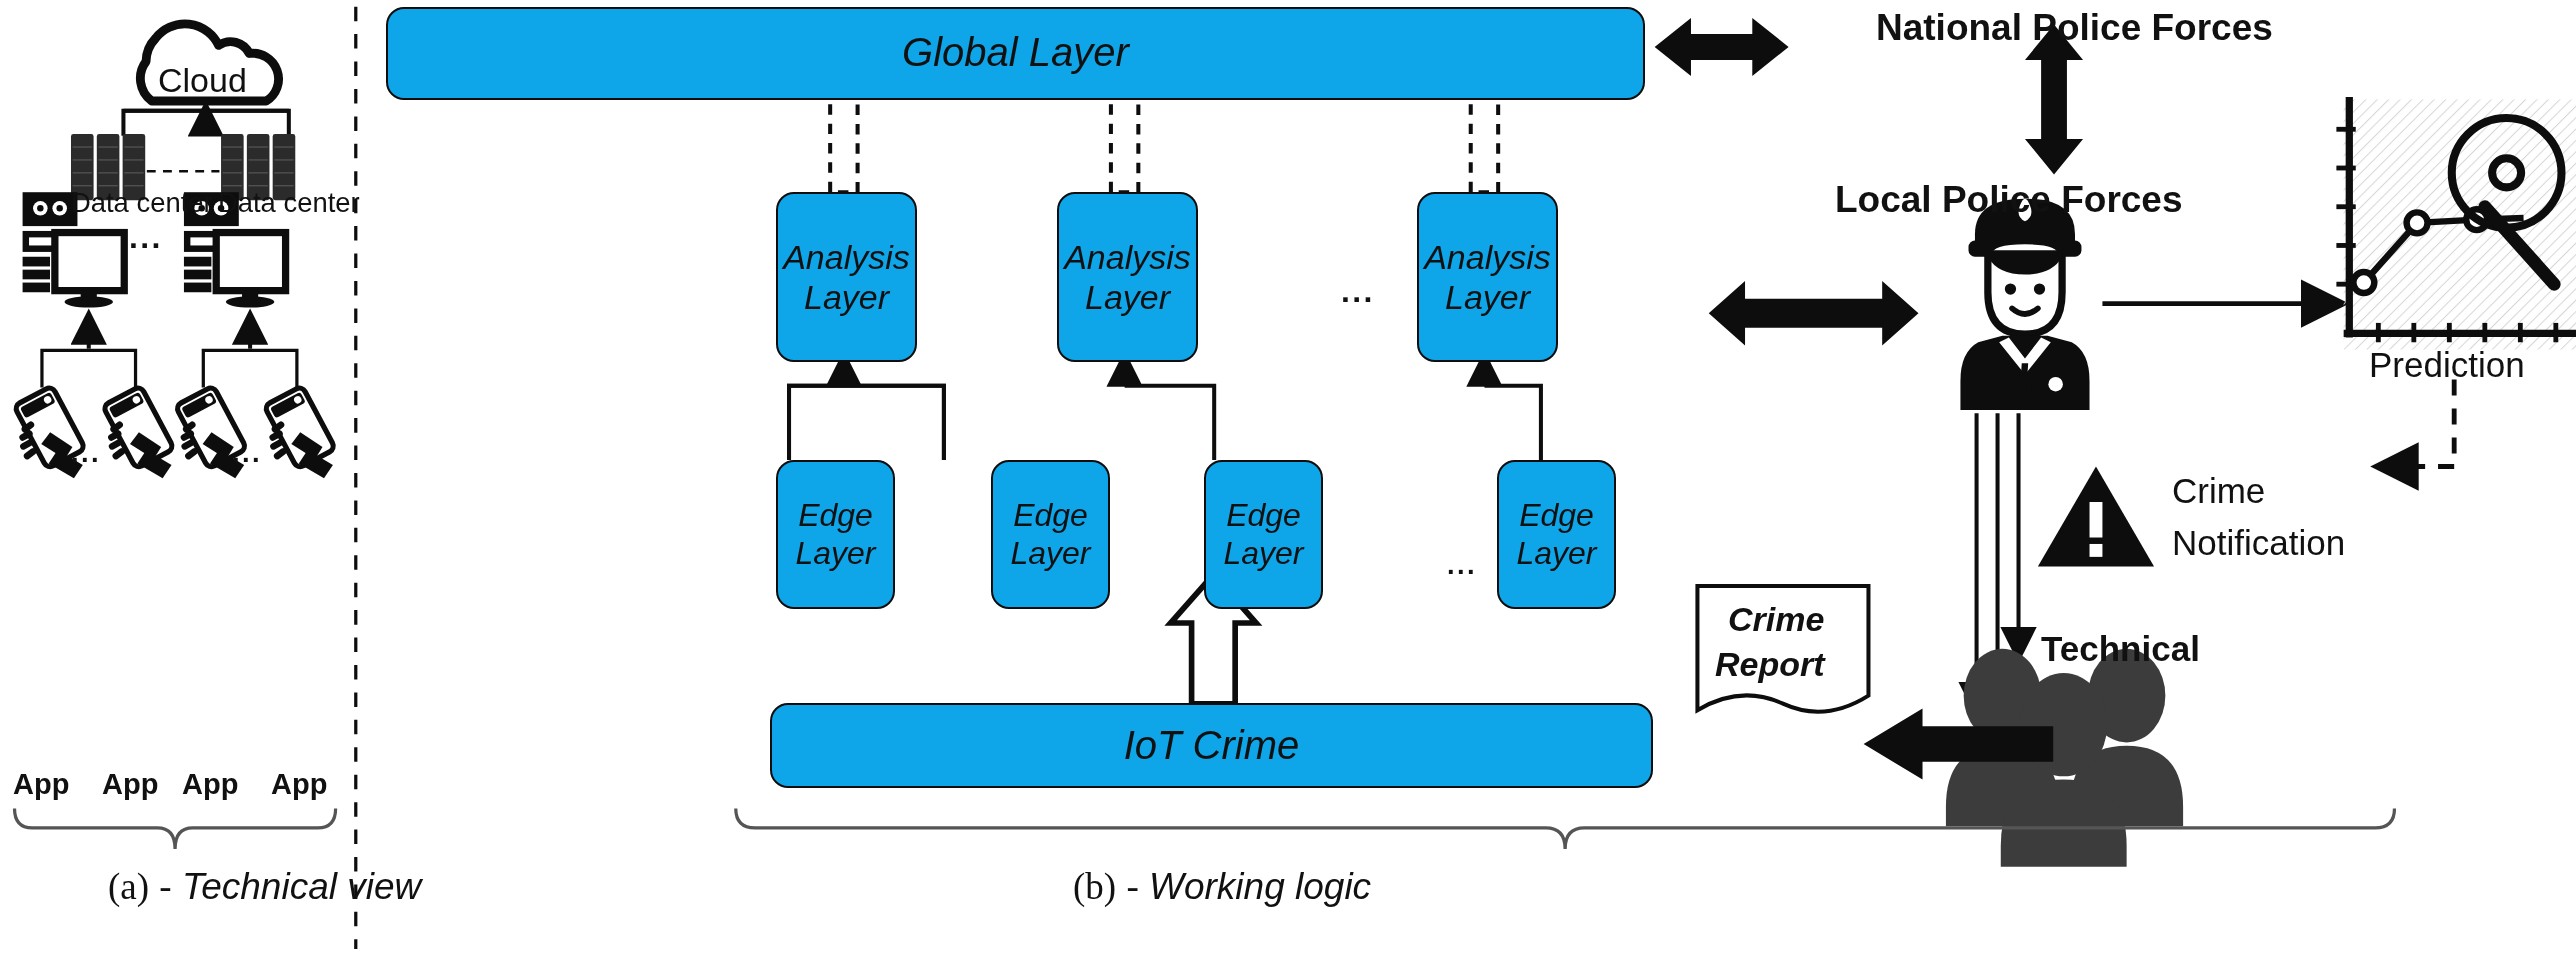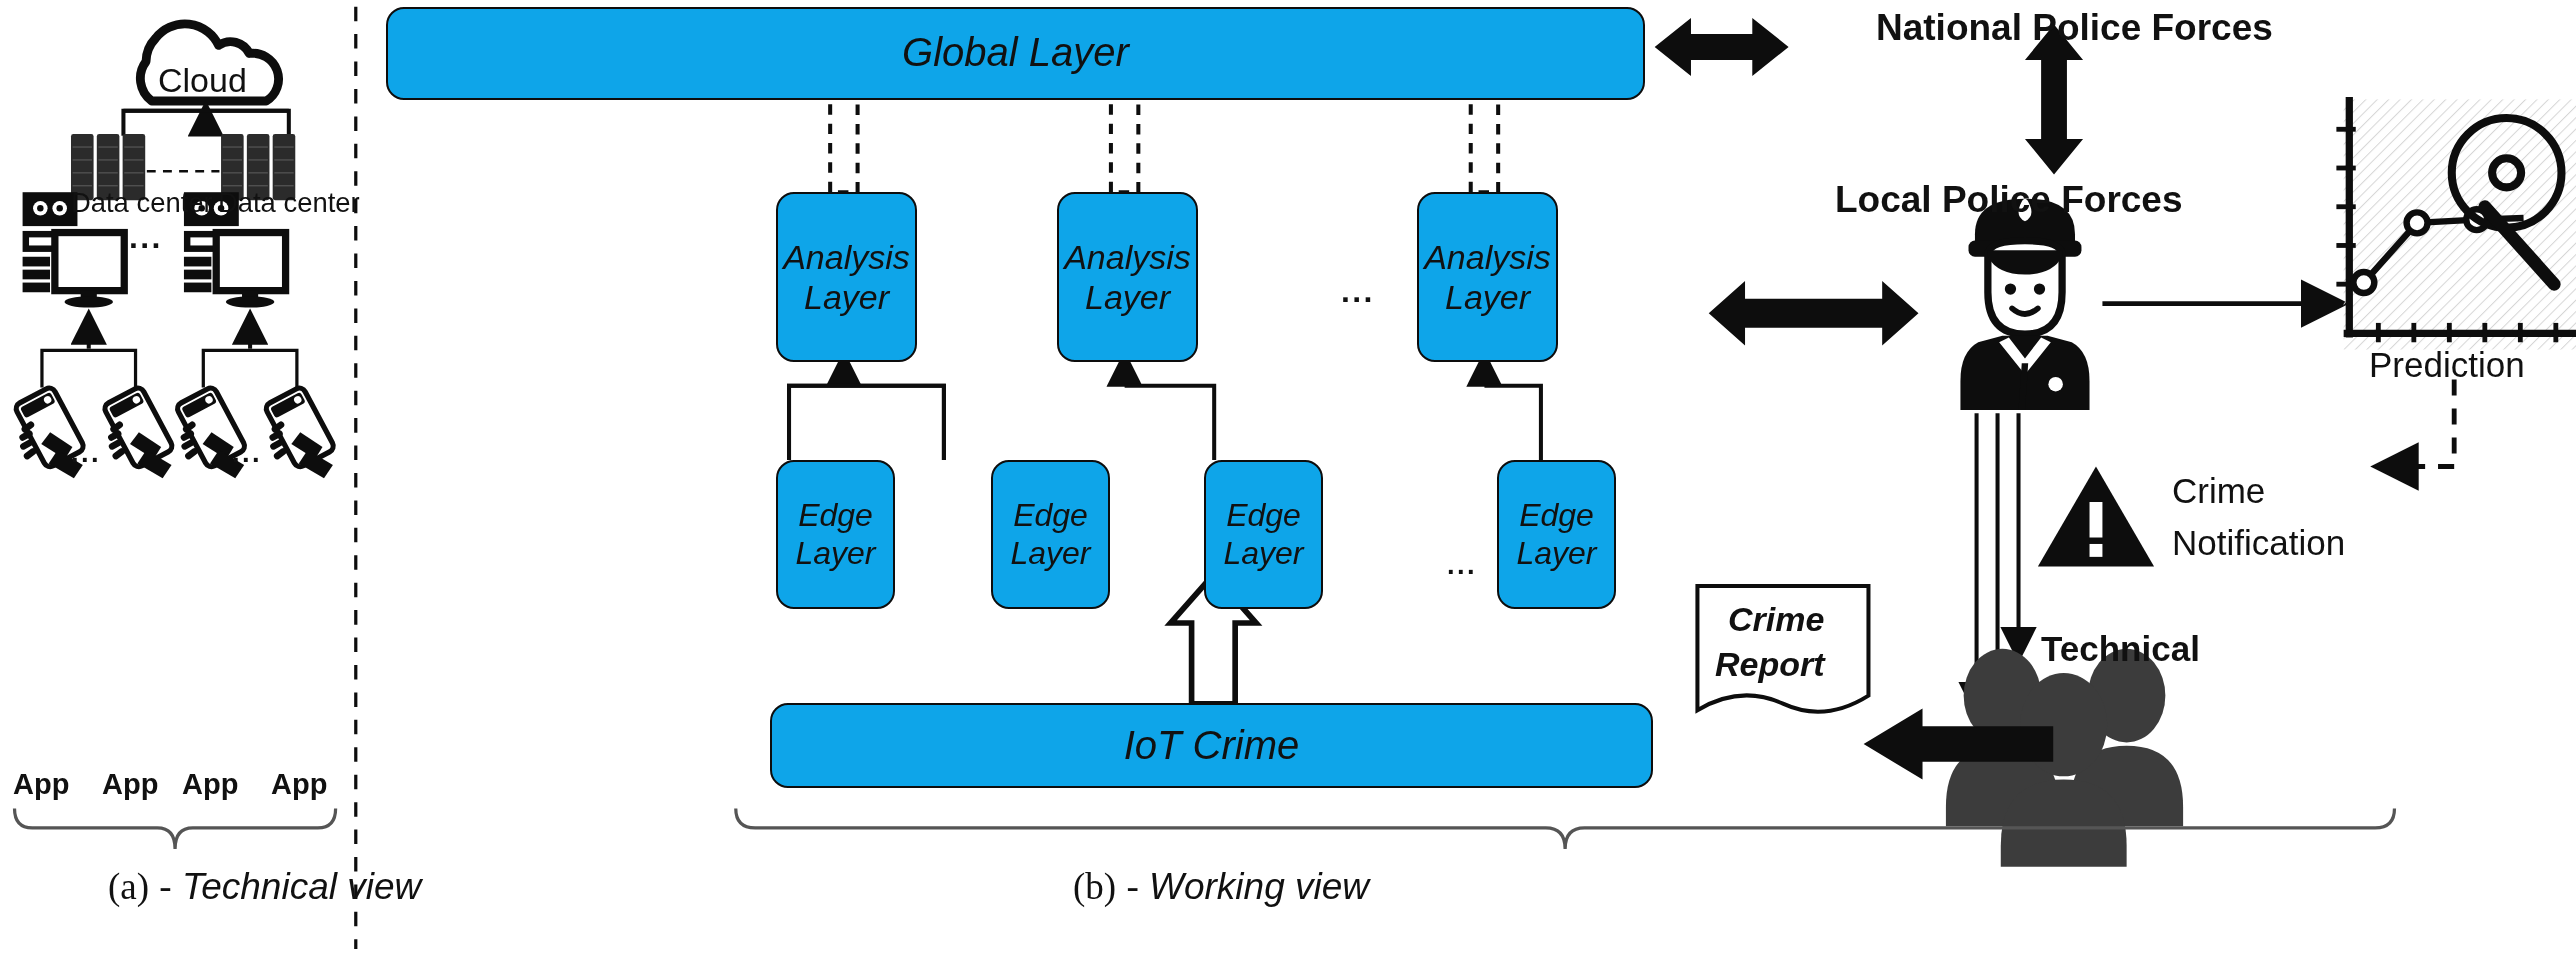--- a/index.html
+++ b/index.html
@@ -362,17 +362,17 @@
 
   <div class="lbl" style="left:2172px;top:471px;font-size:35px;">Crime</div>
   <div class="lbl" style="left:2172px;top:523px;font-size:35px;">Notification</div>
 
   <div class="lbl bold ital" style="left:1728px;top:600px;font-size:34px;">Crime</div>
   <div class="lbl bold ital" style="left:1715px;top:645px;font-size:34px;">Report</div>
 
   <div class="capt" style="left:1073px;top:865px;">
     <span class="ser">(b)</span>
     <span class="ser">-</span>
-    <span class="it">Working view</span>
+    <span class="it">Working logic</span>
   </div>
 
 </div>
 
 
 </body></html>

